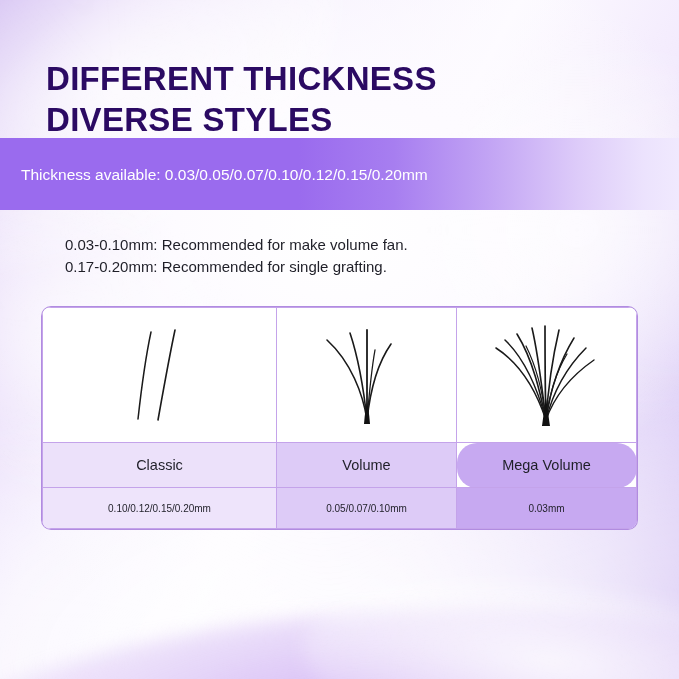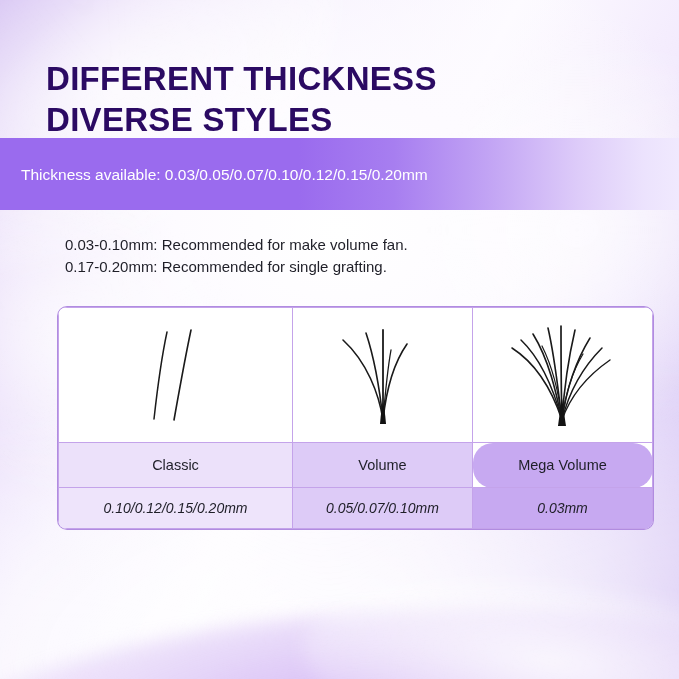--- a/index.html
+++ b/index.html
@@ -136,21 +136,21 @@
     color: #1f1f28;
     font-size: 15px;
     line-height: 22px;
     margin-left: 19px;
   }
   .recs div { white-space: nowrap; }
 
   
   .lash-table {
     position: absolute;
-    left: 58px;
+    left: 42px;
     top: 307px;
     width: 594px;
     border-collapse: collapse;
     table-layout: fixed;
     background: #ffffff;
     border-radius: 9px;
     overflow: hidden;
     box-shadow: 0 0 0 1px #b18ce0;
   }
   .lash-table td {
@@ -178,22 +178,21 @@
   .desc-cell {
     height: 74px;
     background: #ffffff;
     font-size: 14px;
     line-height: 20px;
     padding: 4px 14px;
   }
 
   .size-cell {
     height: 40px;
-    font-size: 14px;
-    font-style: italic;
+    font-size: 10px;
   }
   .size-classic { background: #eee4fb; }
   .size-volume  { background: #ddcbf7; margin-left: 40px; }
   .size-mega    { background: #c7a9f1; }
 </style>
 </head>
 <body>
 
 <div id="page">
 

